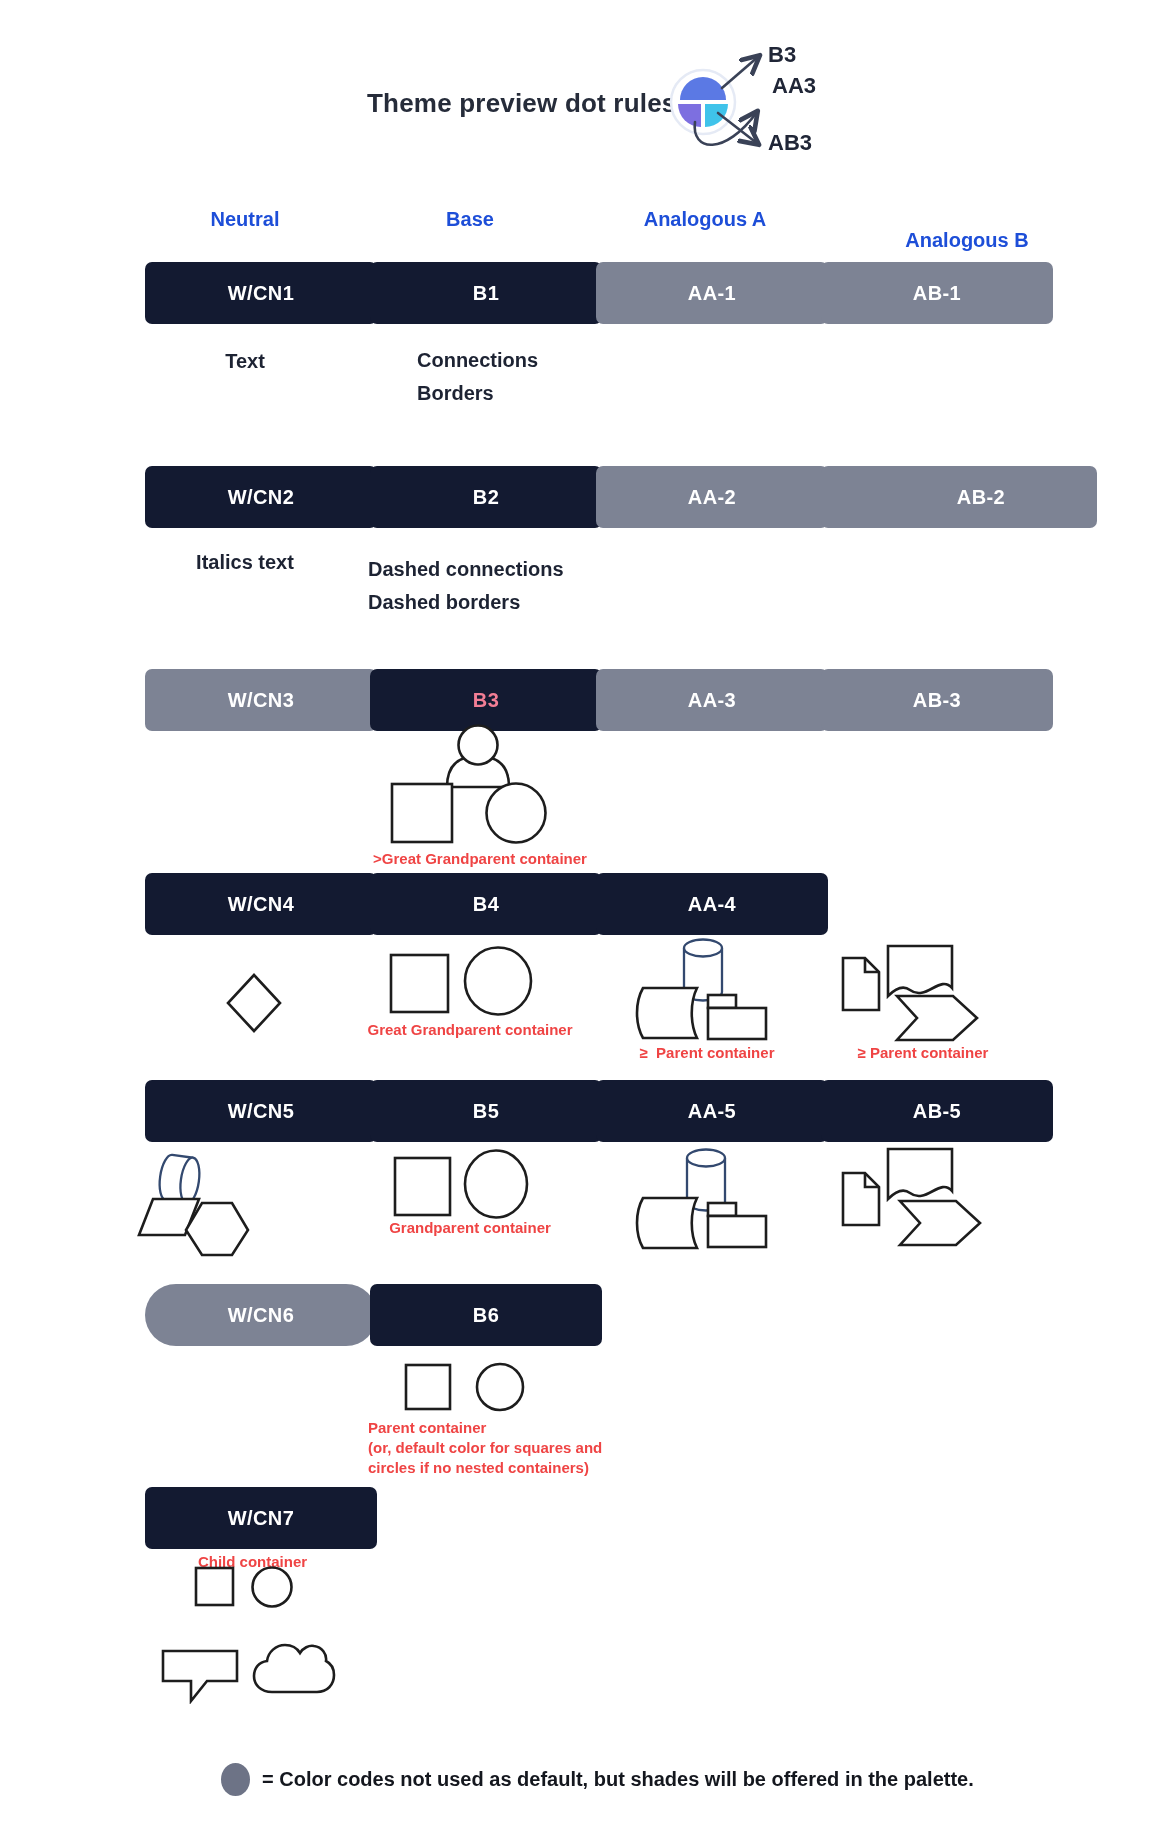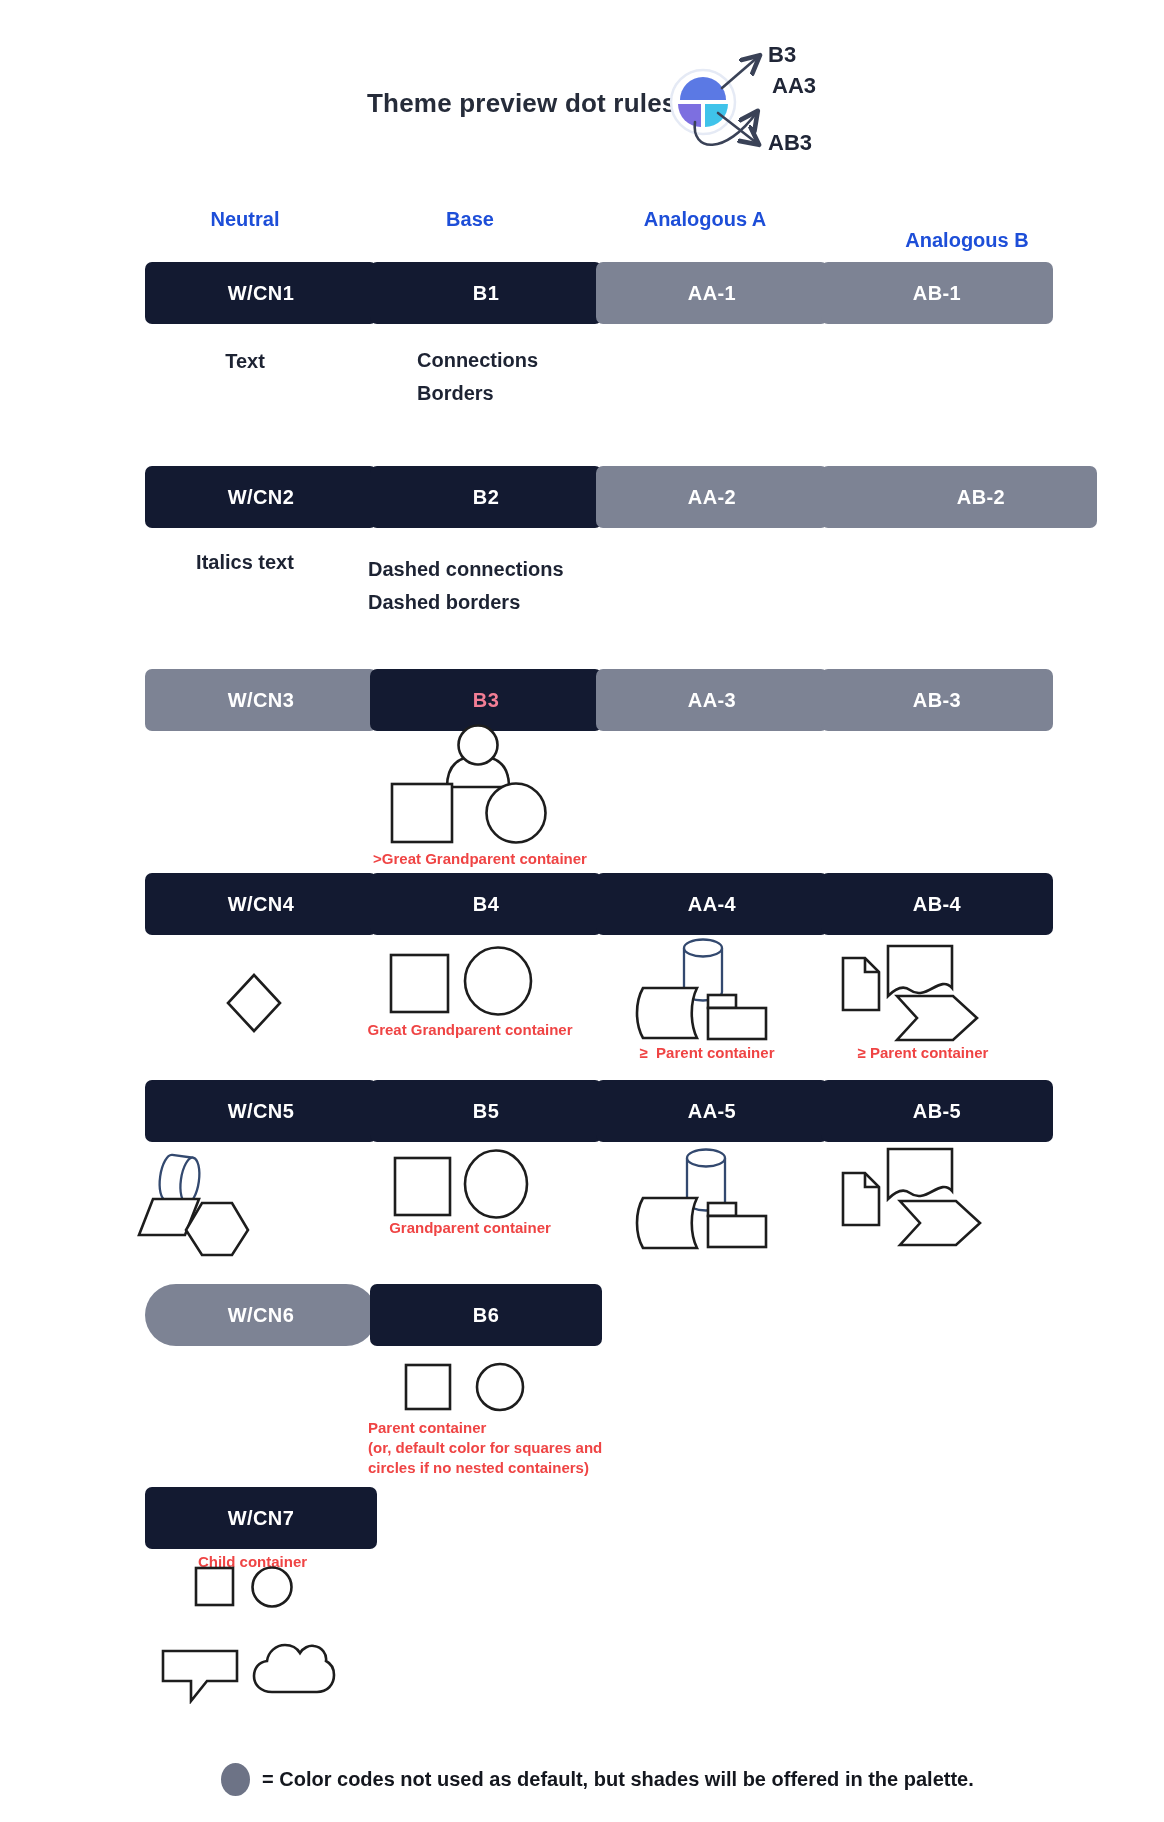--- a/index.html
+++ b/index.html
@@ -84,21 +84,20 @@
     <path d="M62,64 C62,42 74,33 93,33 C112,33 124,42 124,64 Z" fill="#ffffff" stroke="#1d1d1d" stroke-width="2.6"></path>
     <circle cx="93" cy="22" r="19.5" fill="#ffffff" stroke="#1d1d1d" stroke-width="2.6"></circle>
     <rect x="7" y="61" width="60" height="58" fill="#ffffff" stroke="#1d1d1d" stroke-width="2.6"></rect>
     <circle cx="131" cy="90" r="29.5" fill="#ffffff" stroke="#1d1d1d" stroke-width="2.6"></circle>
   </svg>
   <div class="abs caption-sm center" style="left:360px;top:849px;width:240px;">&gt;Great Grandparent container</div>
 
   <div class="abs swatch dark" style="left:145px;top:873px;">W/CN4</div>
   <div class="abs swatch dark" style="left:370px;top:873px;">B4</div>
   <div class="abs swatch dark" style="left:596px;top:873px;">AA-4</div>
-  <div class="abs swatch dark" style="left:821px;top:873px;">AB-4</div>
 
   <svg class="abs" style="left:225px;top:972px;" width="58" height="62" viewBox="0 0 58 62">
     <path d="M29,3 L55,31 L29,59 L3,31 Z" fill="#ffffff" stroke="#1d1d1d" stroke-width="2.6"></path>
   </svg>
 
   <svg class="abs" style="left:388px;top:945px;" width="148" height="74" viewBox="0 0 148 74">
     <rect x="3" y="10" width="57" height="57" fill="#ffffff" stroke="#1d1d1d" stroke-width="2.6"></rect>
     <ellipse cx="110" cy="36" rx="33" ry="33.5" fill="#ffffff" stroke="#1d1d1d" stroke-width="2.6"></ellipse>
   </svg>
   <div class="abs caption-sm center" style="left:355px;top:1020px;width:230px;">Great Grandparent container</div>

